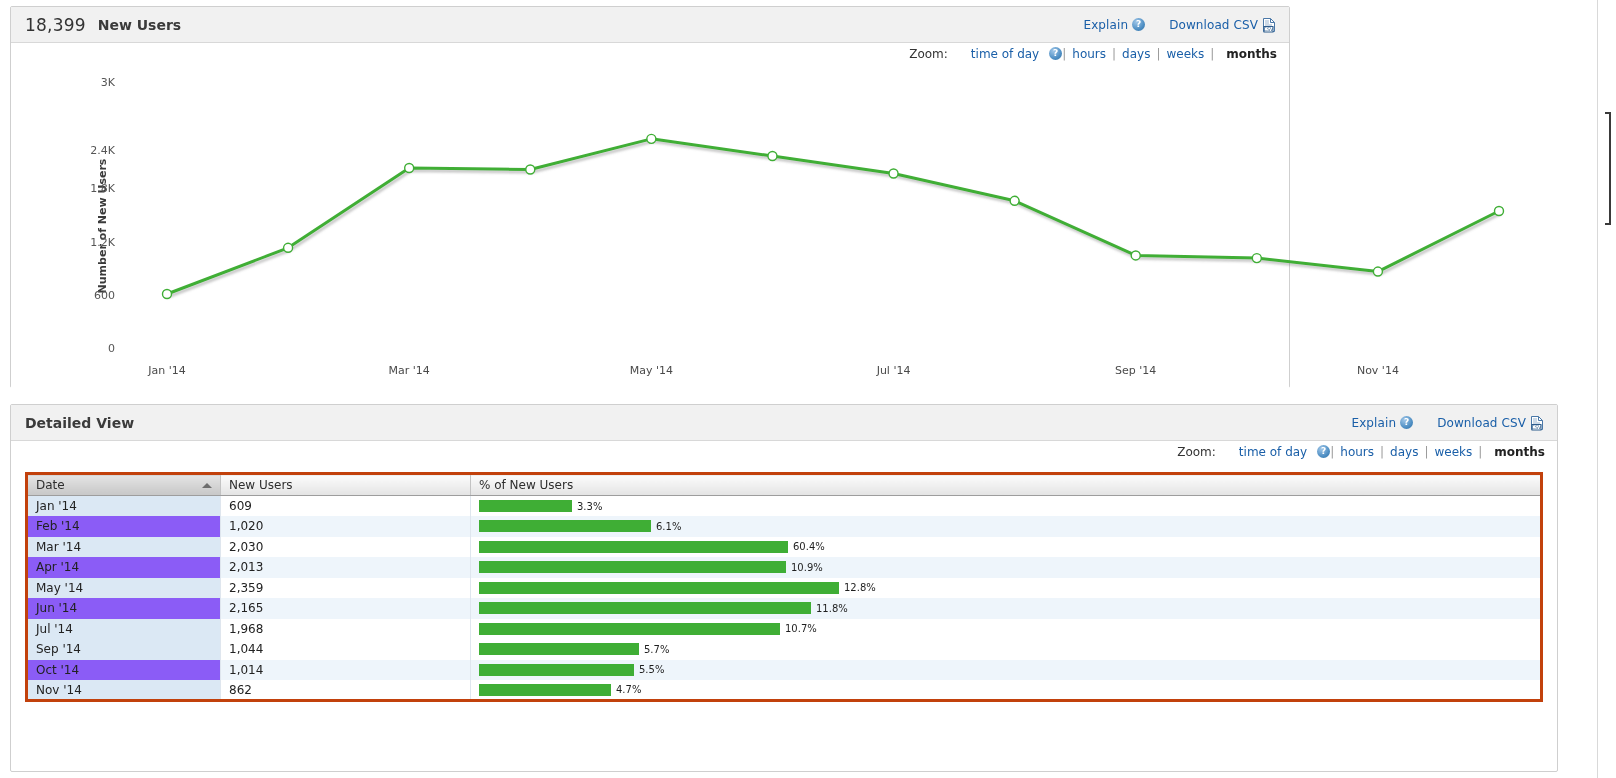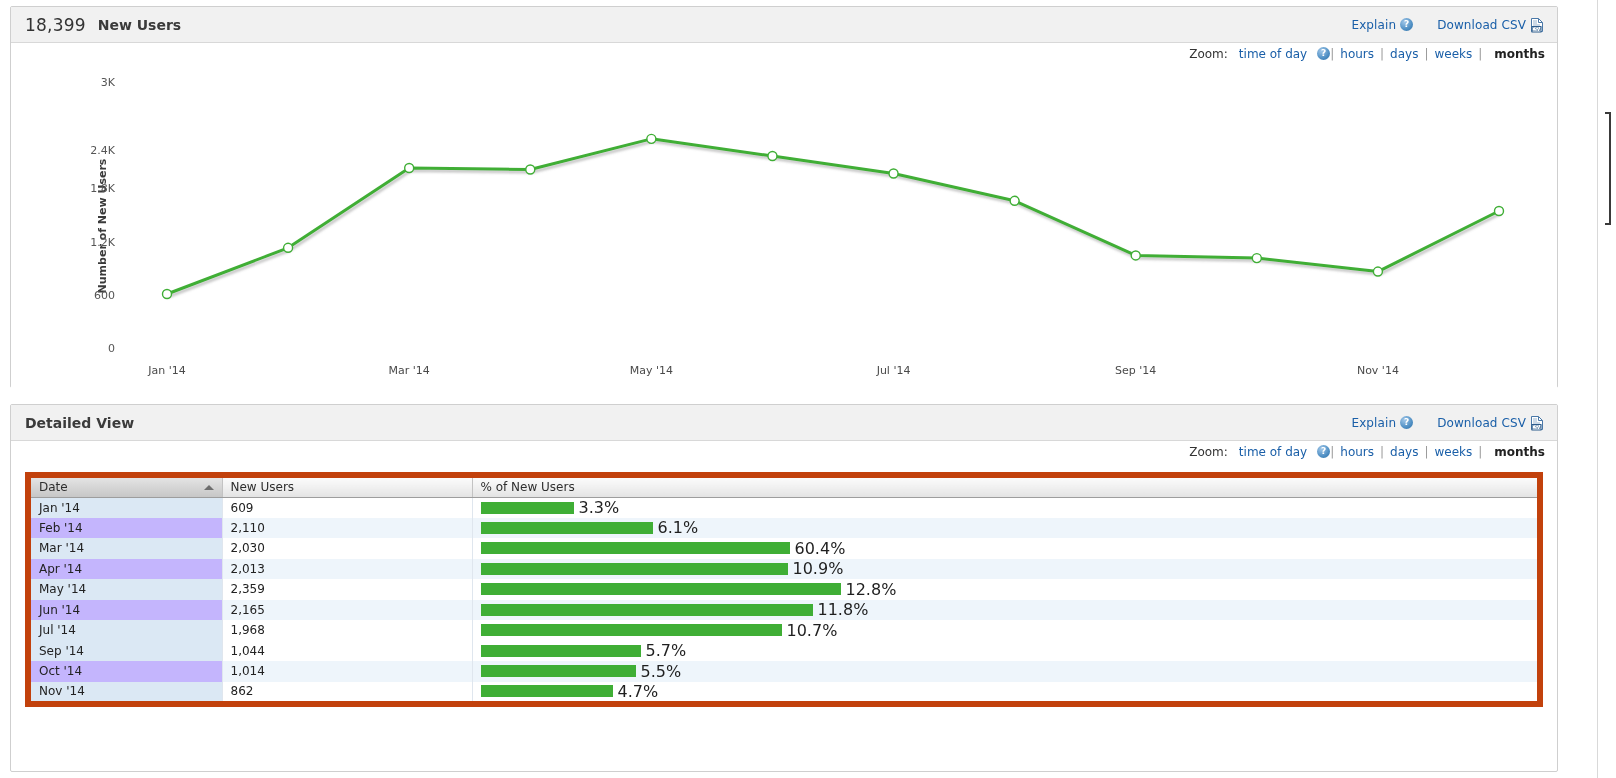--- a/index.html
+++ b/index.html
@@ -13,21 +13,21 @@
 
   .page { position: relative; width: 1616px; height: 778px; }
 
   
   .panel {
     position: absolute;
     background: #ffffff;
     border: 1px solid #cfcfcf;
     border-radius: 2px;
   }
-  #chart-panel { left: 10px; top: 6px; width: 1548px; height: 382px; }
+  #chart-panel { left: 10px; top: 6px; width: 1280px; height: 382px; }
   #detail-panel { left: 10px; top: 404px; width: 1548px; height: 368px; }
 
   .panel-header {
     height: 36px;
     background: #f1f1f1;
     border-bottom: 1px solid #d8d8d8;
     display: flex;
     align-items: center;
     padding: 0 12px 0 14px;
     position: relative;
@@ -89,21 +89,21 @@
   .zoom-bar {
     height: 21px;
     display: flex;
     align-items: center;
     justify-content: flex-end;
     padding-right: 12px;
     font-size: 12px;
     color: #333333;
     background: #ffffff;
   }
-  .zoom-label { color: #333; margin-right: 5px; }
+  .zoom-label { color: #333; margin-right: 17px; }
   .zoom-links { display: flex; align-items: center; }
   .zoom-links .zl {
     color: #1a5fa8; cursor: pointer; padding: 0 6px; text-decoration: none;
   }
   .zoom-links .zl.active {
     color: #222222; font-weight: bold; cursor: default; padding-right: 0; padding-left: 12px;
   }
   .zoom-links .sep { color: #9a9a9a; }
   .zoom-tod { display: inline-flex; align-items: center; }
 
@@ -137,21 +137,21 @@
     white-space: nowrap;
   }
   .plot { position: absolute; left: 108px; top: 0; right: 20px; bottom: 0; }
 
   
   .table-wrap { padding: 10px 14px 0 14px; }
   table.dt {
     width: 100%;
     border-collapse: collapse;
     font-size: 12px;
-    border: 6px solid #c2410c;
+    border: 3px solid #c2410c;
     table-layout: fixed;
   }
   table.dt th {
     height: 22px;
     font-weight: normal;
     font-size: 12px;
     color: #2e2e2e;
     text-align: left;
     padding: 0 8px;
     border-right: 1px solid #c3c3c3;
@@ -177,31 +177,31 @@
     height: 20.5px;
     padding: 0 8px;
     color: #222222;
     font-size: 12px;
     border-right: 1px solid #dfe6ee;
     white-space: nowrap;
   }
   tr.row-even td { background: #ffffff; }
   tr.row-odd  td { background: #eef5fb; }
   tr.row-even td.c-date { background: #dbe8f4; }
-  tr.row-odd  td.c-date { background: #c4b5fd; margin-top: 41px; }
+  tr.row-odd  td.c-date { background: #8b5cf6; margin-top: 41px; }
   td.c-date { border-right: 1px solid #b9c9d9; color: #1e1e1e; }
   td.c-pct { border-right: none; }
 
   .barcell { display: flex; align-items: center; height: 100%; }
   .bar {
     height: 12px;
     background: #3fae35;
     flex: none;
   }
-  .bar-label { margin-left: 5px; color: #1f1f1f; font-size: 16px; }
+  .bar-label { margin-left: 5px; color: #1f1f1f; font-size: 10px; }
 
   
   #right-scroll {
     position: absolute;
     left: 1605px; top: 112px;
     width: 6px; height: 113px;
     border: 2px solid #3a3a3a;
     border-left: none;
     background: transparent;
   }
@@ -371,21 +371,21 @@
               <td>609</td>
               <td class="c-pct">
                 <div class="barcell">
                   <div class="bar" style="width: 93px; background: rgb(63, 174, 53);"></div>
                   <span class="bar-label">3.3%</span>
                 </div>
               </td>
             </tr>
             <tr class="row-odd">
               <td class="c-date">Feb '14</td>
-              <td>2,110</td>
+              <td>1,020</td>
               <td class="c-pct">
                 <div class="barcell">
                   <div class="bar" style="width: 172px; background: rgb(63, 174, 53);"></div>
                   <span class="bar-label">6.1%</span>
                 </div>
               </td>
             </tr>
             <tr class="row-even">
               <td class="c-date">Mar '14</td>
               <td>2,030</td>

